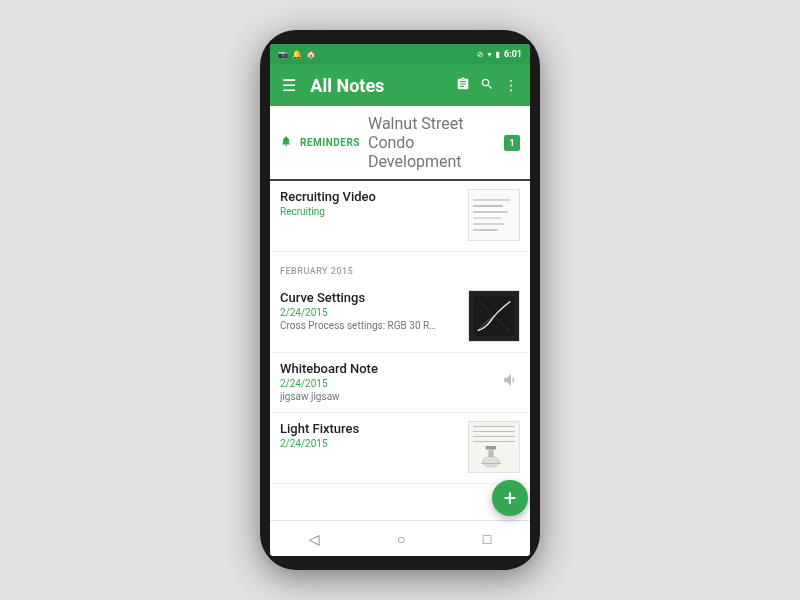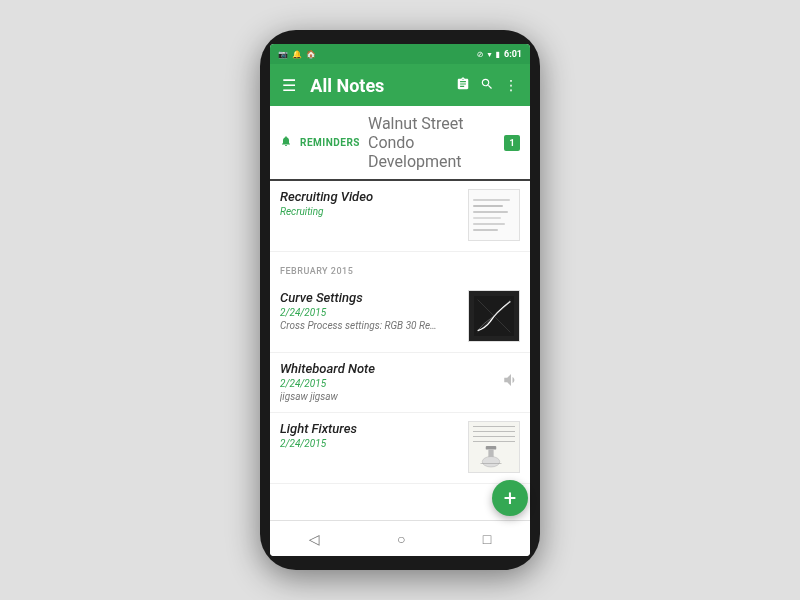--- a/index.html
+++ b/index.html
@@ -151,21 +151,20 @@
     }
 
     
     .note-item {
       display: flex;
       align-items: flex-start;
       padding: 8px 10px 10px 10px;
       border-bottom: 1px solid #f0f0f0;
       cursor: pointer;
       position: relative;
-      font-style: italic;
     }
     .note-content {
       flex: 1;
       min-width: 0;
     }
     .note-title {
       font-size: 13px;
       font-weight: 500;
       color: #212121;
       margin-bottom: 2px;

